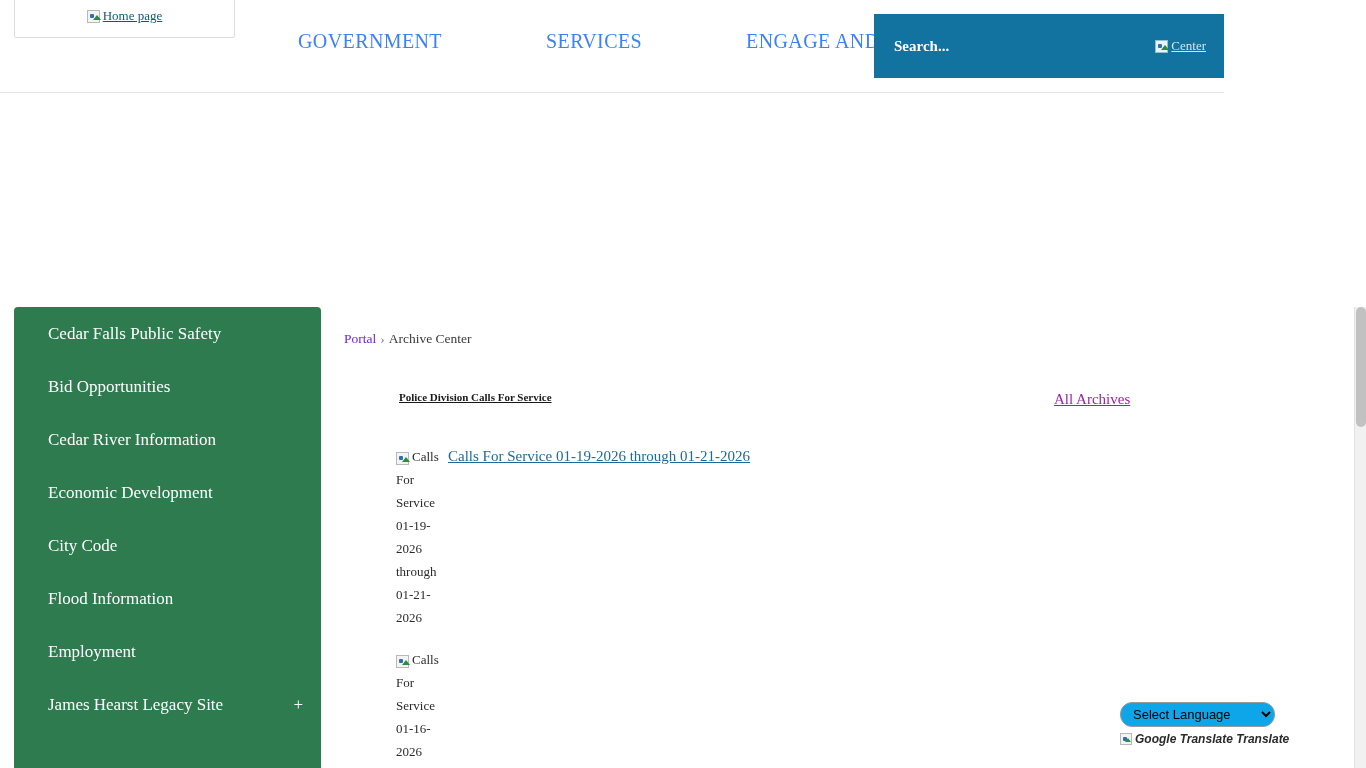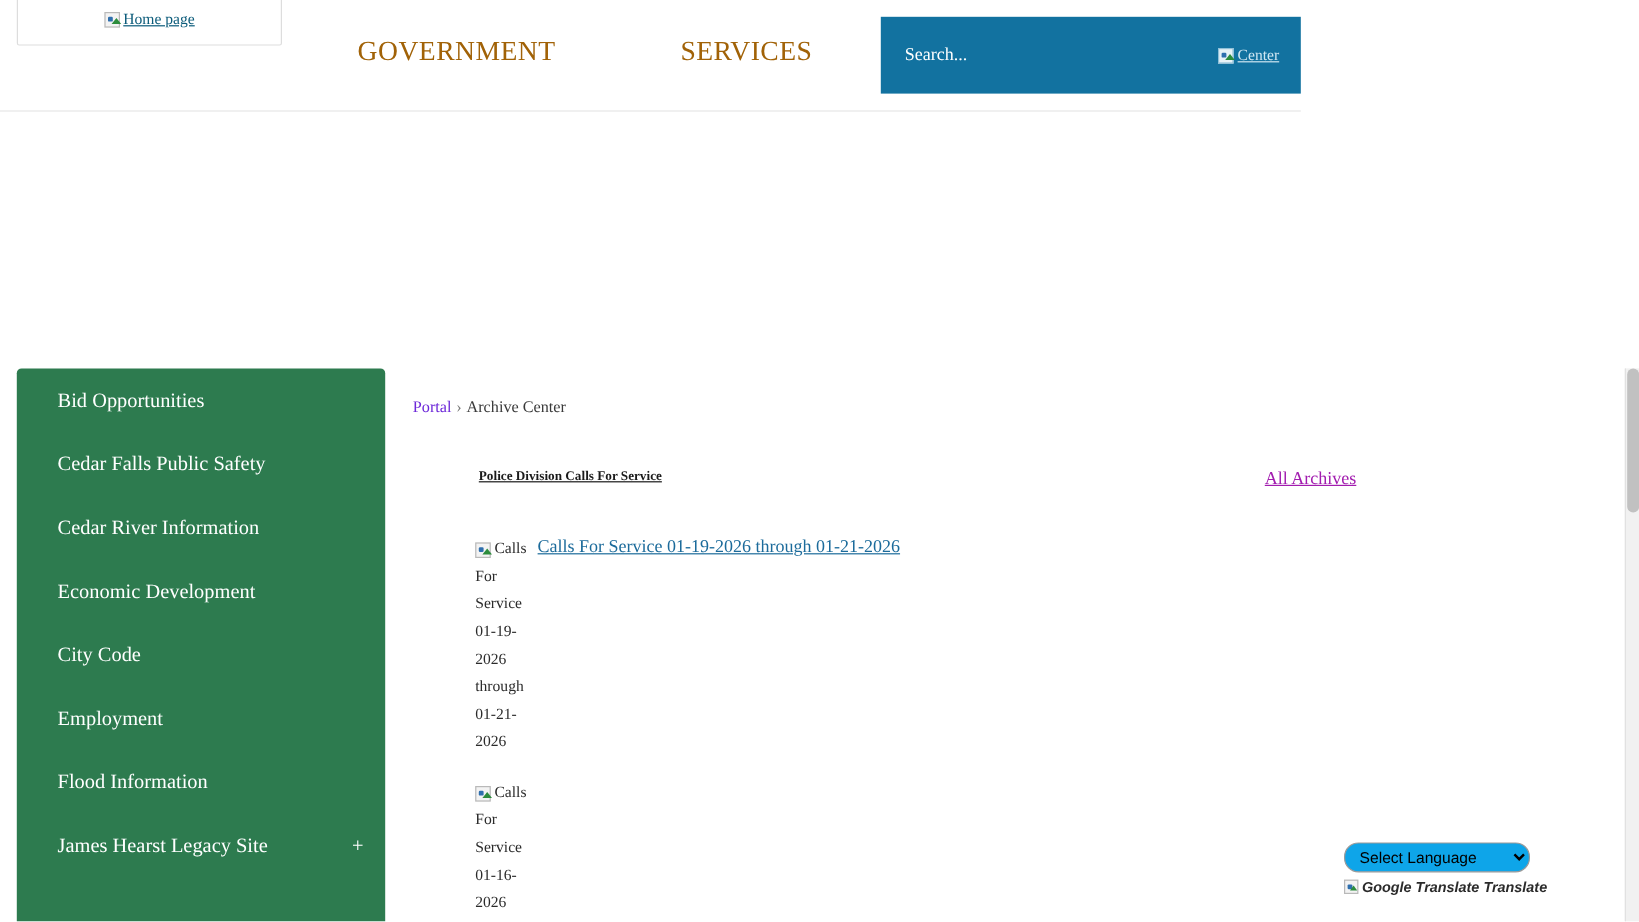--- a/index.html
+++ b/index.html
@@ -8,21 +8,21 @@
     width: 1366px; height: 768px;
     background: #ffffff;
     font-family: "Liberation Serif", serif;
     overflow: hidden;
   }
   body { position: relative; }
 
   
   .header {
     position: absolute; top: 0; left: 0;
-    width: 1084px; height: 93px;
+    width: 1224px; height: 93px;
     background: #ffffff;
     border-bottom: 1px solid #e6e6e6;
   }
   .logo-box {
     position: absolute; left: 14px; top: -6px;
     width: 221px; height: 44px;
     background: #ffffff;
     border: 1px solid #dddddd;
     border-radius: 2px;
     display: flex; align-items: center; justify-content: center;
@@ -62,23 +62,23 @@
     border-bottom: 5px solid #2c8c3c;
   }
 
   .nav {
     position: absolute; left: 280px; top: 30px;
     display: flex;
     align-items: center;
   }
   .nav-item {
     font-family: "Liberation Serif", serif;
-    font-size: 23px;
+    font-size: 20px;
     letter-spacing: .4px;
-    color: #a16207;
+    color: #3b82f6;
     padding: 0 18px;
     margin-right: 68px;
     cursor: pointer;
     white-space: nowrap;
   }
   .nav-item:last-child { margin-right: 0; }
 
   .search-box {
     position: absolute; right: 0; top: 14px;
     width: 350px; height: 64px;
@@ -87,21 +87,21 @@
     padding: 0 18px;
   }
   .search-input {
     flex: 1;
     background: transparent;
     border: none;
     outline: none;
     color: #ffffff;
     font-family: "Liberation Serif", serif;
     font-size: 15px;
-    font-weight: normal;
+    font-weight: bold;
   }
   .search-input::placeholder { color: #ffffff; opacity: 1; }
   .search-img { color: #cfe6f2; }
   .search-img .ph { border-color: #8fc0d8; background: #e8f2f7; }
 
   
   .sidebar {
     position: absolute; left: 14px; top: 307px;
     width: 307px; height: 461px;
     background: #2d7b4f;
@@ -287,39 +287,39 @@
     <input class="search-input" type="text" placeholder="Search..." style="">
     <span class="broken-img search-img">
       <span class="ph"></span>
         <span>Center</span>
     </span>
   </div>
 </div>
 
 <div class="sidebar">
   <div class="side-item">
+    <span>Cedar Falls Public Safety</span>
+  </div>
+  <div class="side-item">
     <span>Bid Opportunities</span>
   </div>
   <div class="side-item">
-    <span>Cedar Falls Public Safety</span>
-  </div>
-  <div class="side-item">
     <span>Cedar River Information</span>
   </div>
   <div class="side-item">
     <span>Economic Development</span>
   </div>
   <div class="side-item">
     <span>City Code</span>
   </div>
   <div class="side-item">
+    <span>Flood Information</span>
+  </div>
+  <div class="side-item">
     <span>Employment</span>
-  </div>
-  <div class="side-item">
-    <span>Flood Information</span>
   </div>
   <div class="side-item">
     <span>James Hearst Legacy Site</span>
     <span class="plus">+</span>
   </div>
 </div>
 
 <div class="main">
 
   <div class="breadcrumb">

